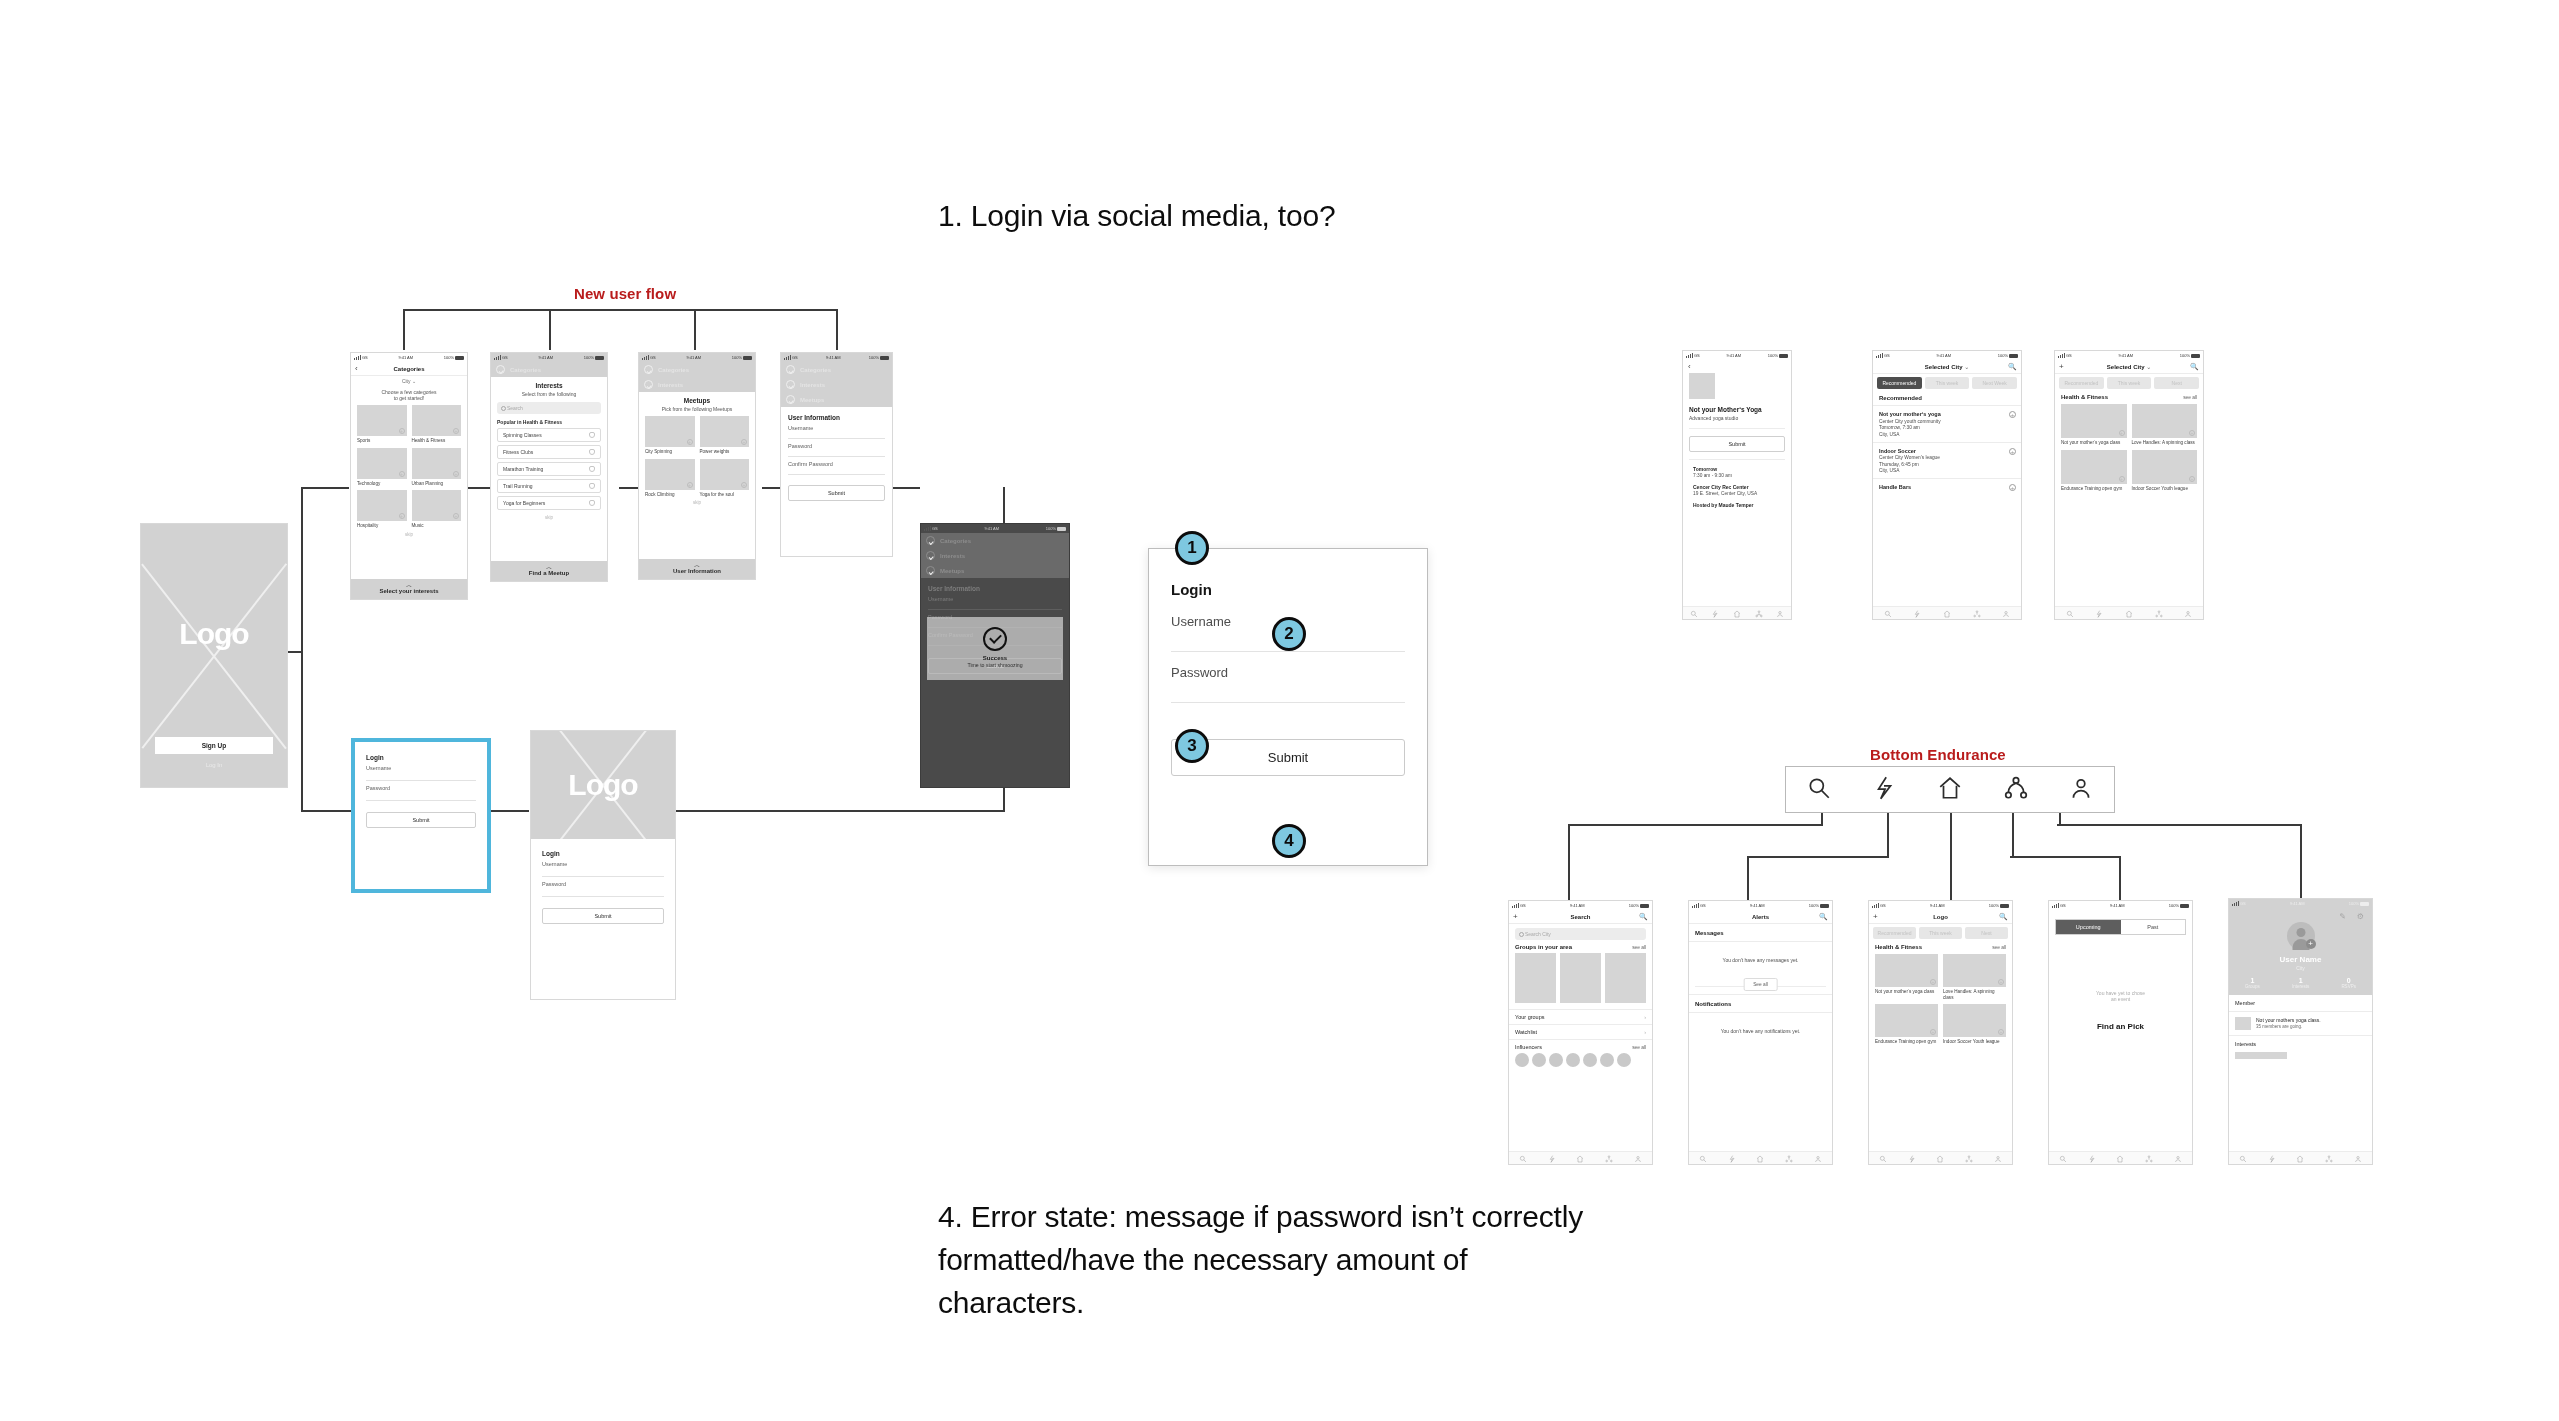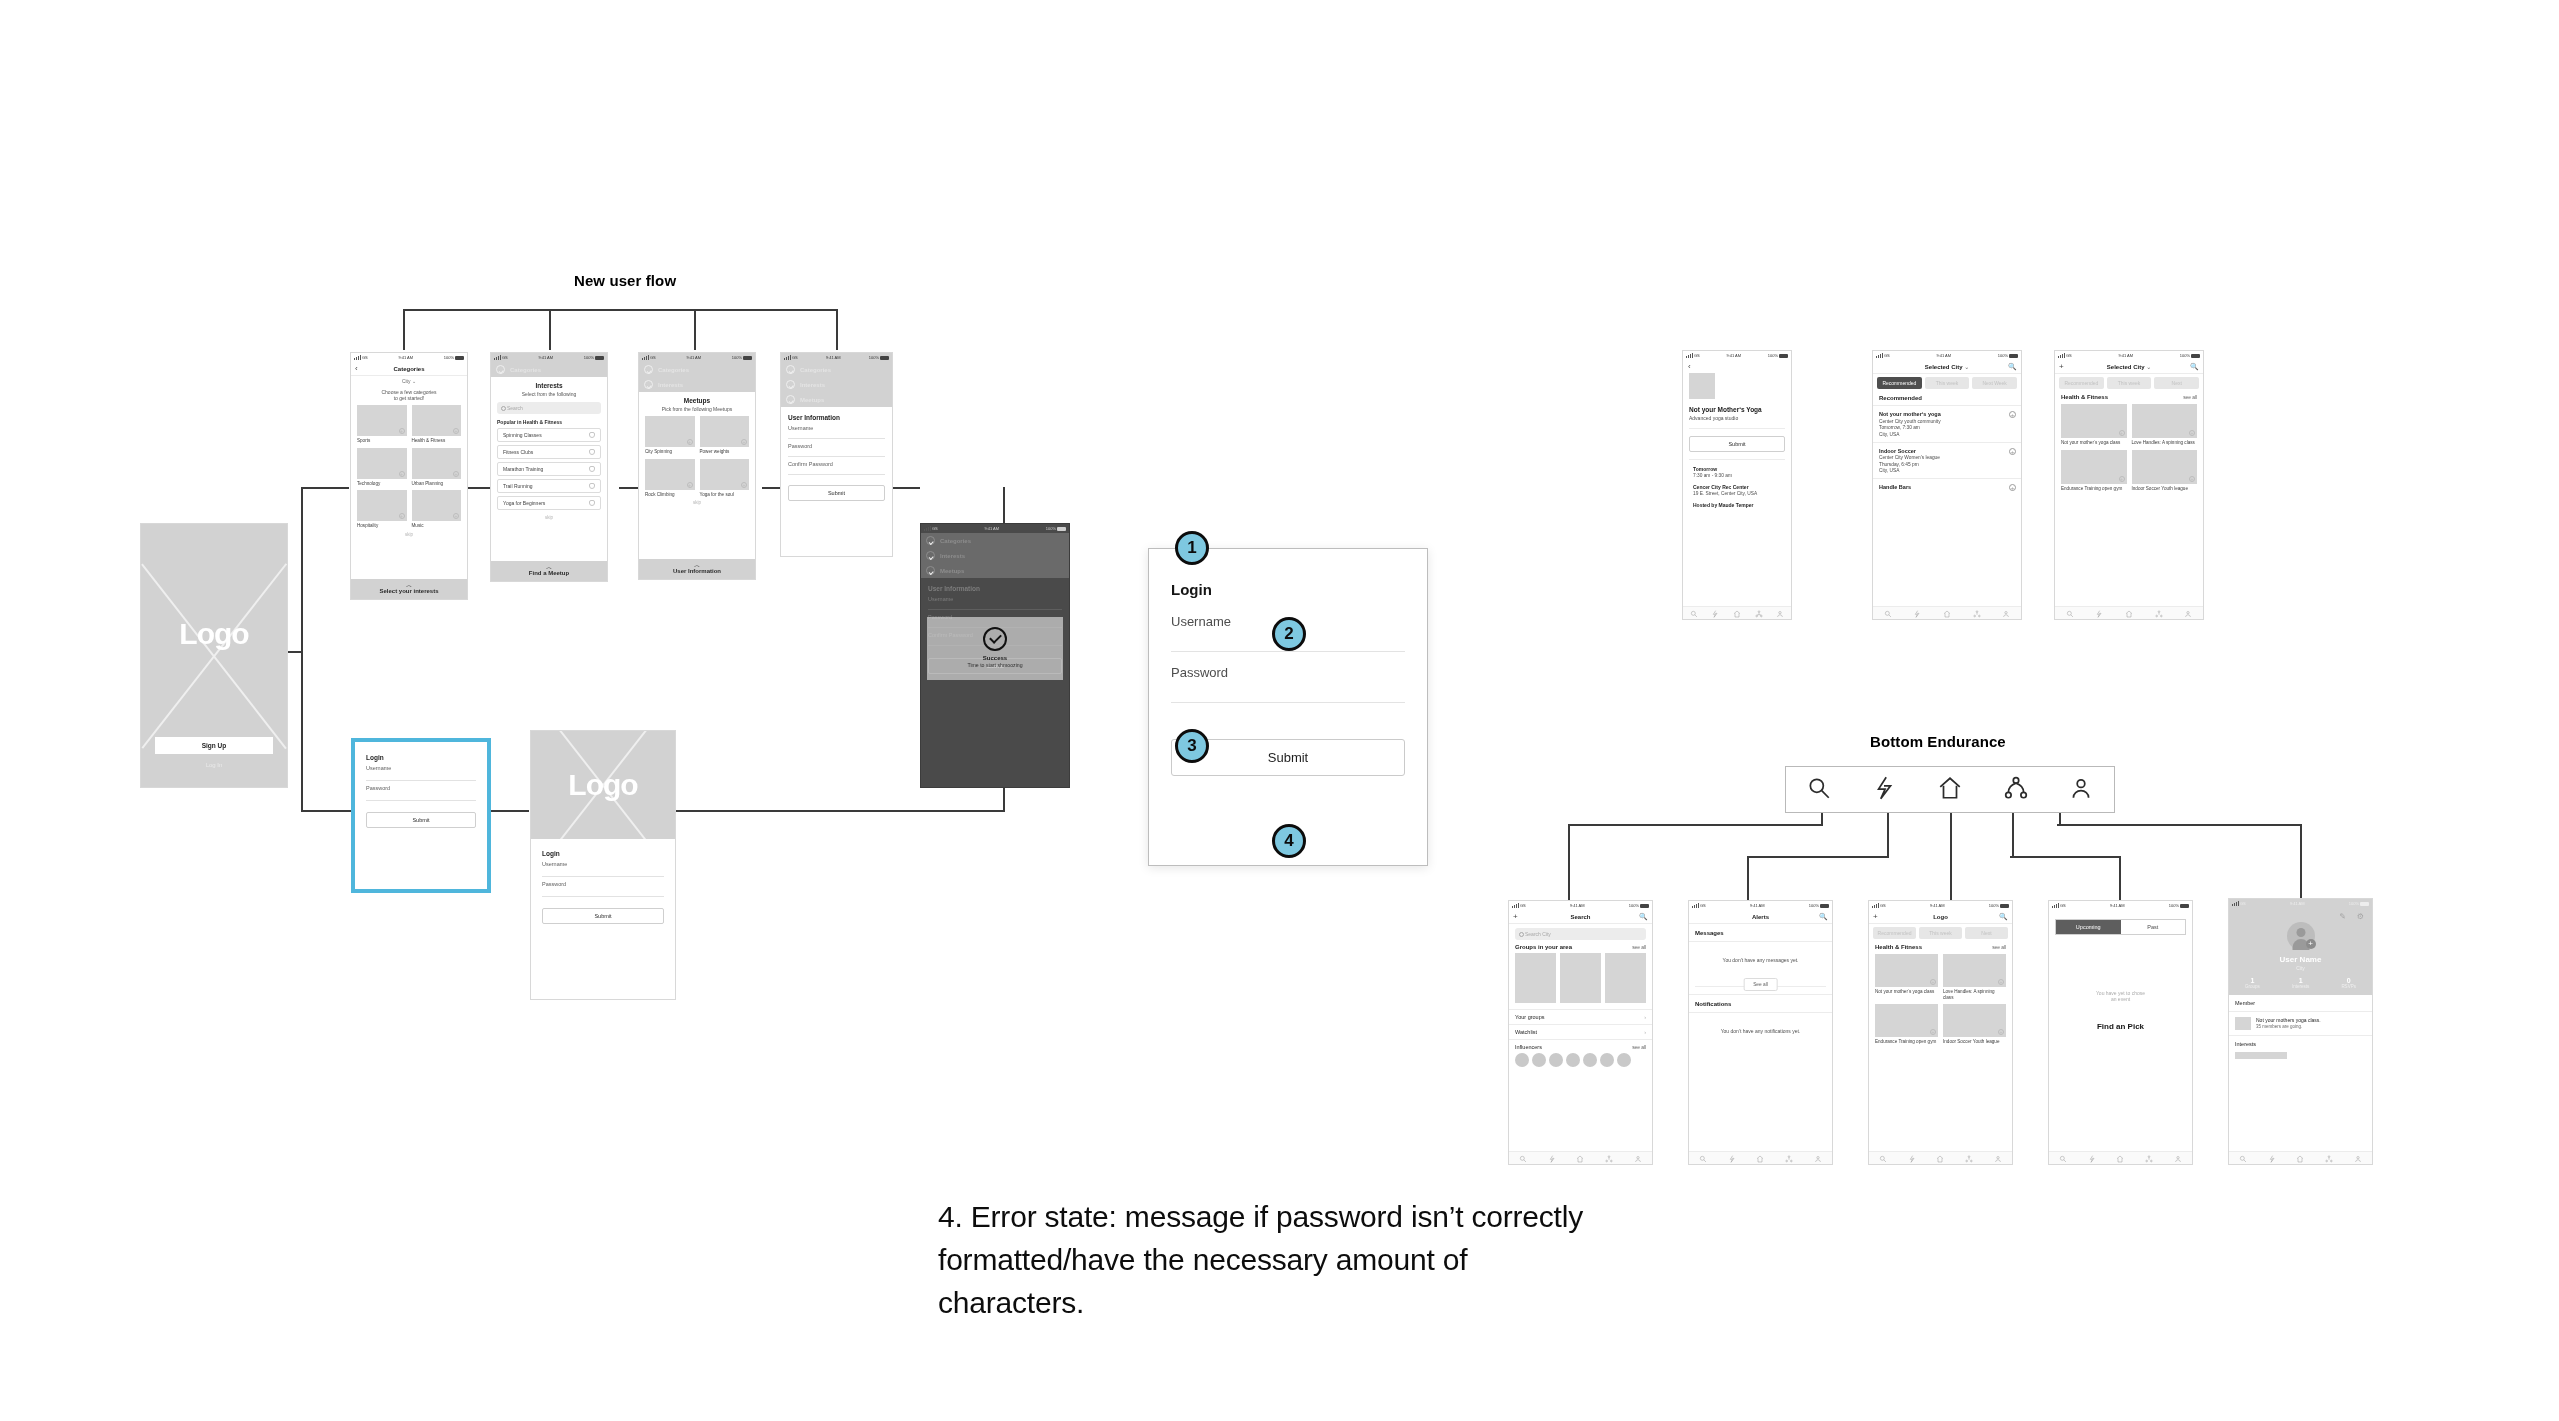--- a/index.html
+++ b/index.html
@@ -19,22 +19,23 @@
     color: #0d0d0d;
     font-family: "Liberation Sans", sans-serif;
     letter-spacing: -0.2px;
   }
 
   
   .sec-title {
     position: absolute;
     font-size: 15px;
     font-weight: bold;
-    color: #000000;
+    color: #b91c1c;
     letter-spacing: 0.1px;
+    margin-top: 13px;
   }
 
   
   .ln { position: absolute; background: #3a3a3a; }
   .lnh { height: 2px; }
   .lnv { width: 2px; }
 
   
   .phone {
     position: absolute;
@@ -197,20 +198,21 @@
 
   .statrow{display:flex;justify-content:space-around;margin-top:6px;}
   .statrow .sv{font-size:7px;font-weight:bold;color:#fff;text-align:center;}
   .statrow .sl{font-size:4.5px;color:#efefef;text-align:center;}
 </style>
 </head>
 <body>
 
 <div id="canvas">
 
+  <div class="note" style="left:938px; top:195px; width:640px;">1. Login via social media, too?</div>
   <div class="note" style="left:938px; top:1196px; width:660px;">4. Error state: message if password isn’t correctly formatted/have the necessary amount of characters.</div>
 
   <div class="sec-title" style="left:574px; top:272px;">New user flow</div>
 
   <div class="ln lnh" style="left:403px; top:309px; width:435px;"></div>
   <div class="ln lnv" style="left:403px; top:309px; height:41px;"></div>
   <div class="ln lnv" style="left:549px; top:309px; height:41px;"></div>
   <div class="ln lnv" style="left:694px; top:309px; height:41px;"></div>
   <div class="ln lnv" style="left:836px; top:309px; height:41px;"></div>
 

